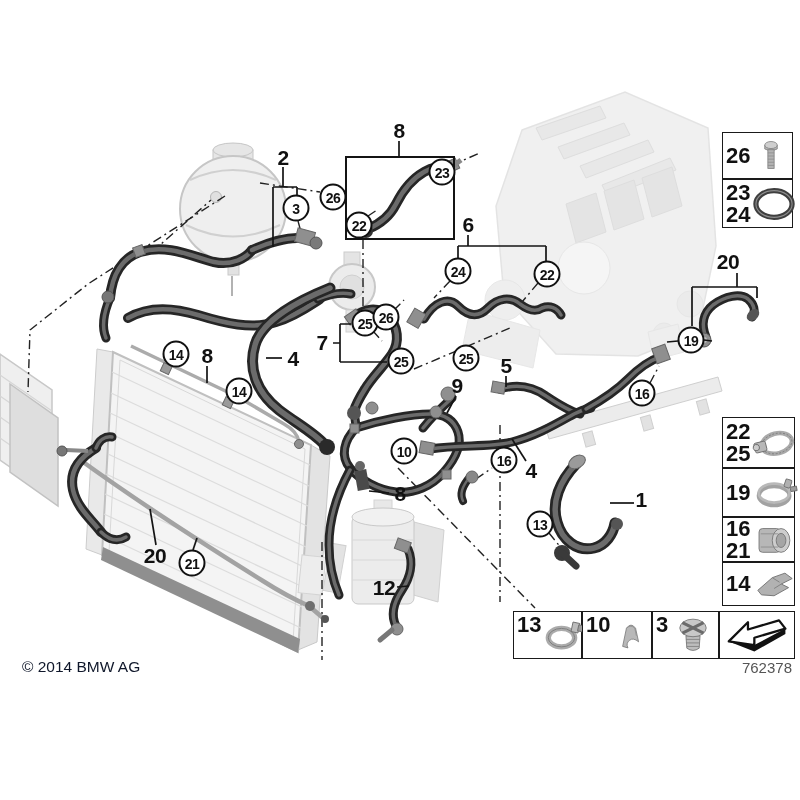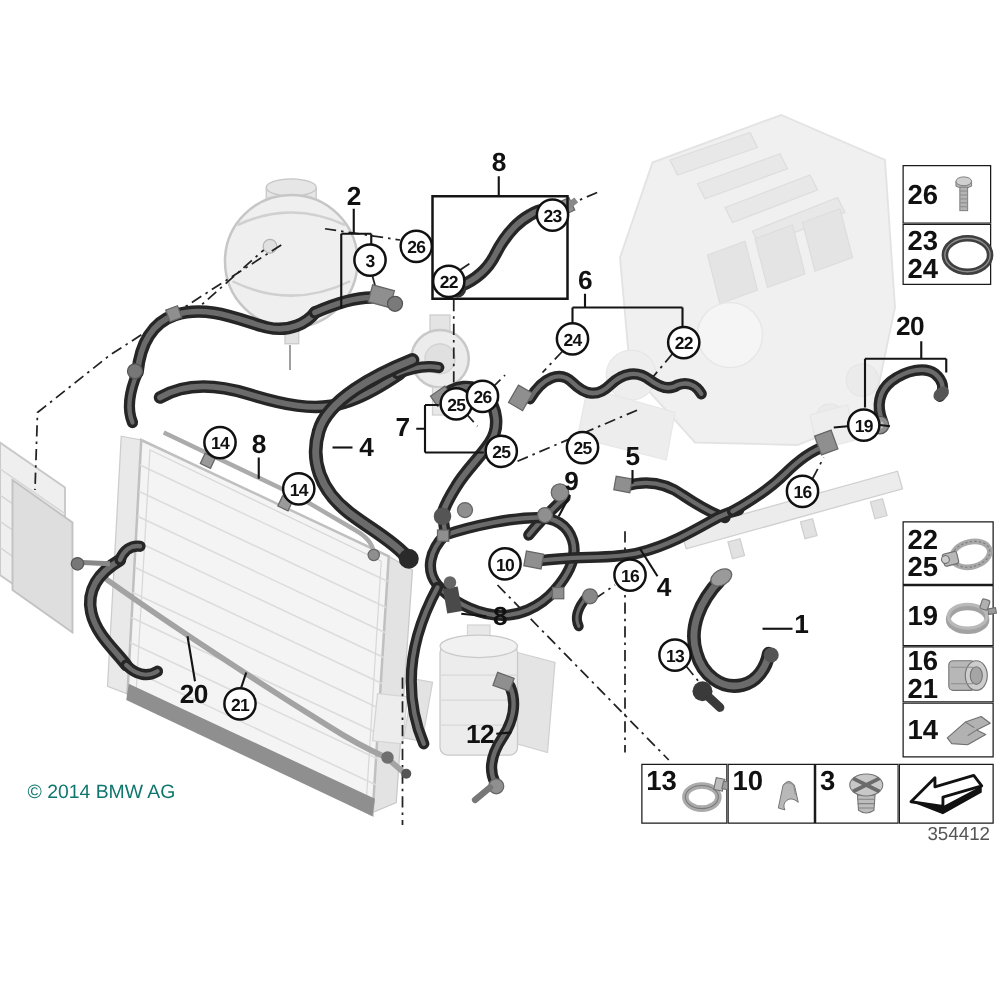--- a/index.html
+++ b/index.html
@@ -6,21 +6,21 @@
   body{width:800px;height:800px;font-family:"Liberation Sans",sans-serif;}
   #stage{position:relative;width:800px;height:800px;background:#fff;overflow:hidden;}
   #art{position:absolute;left:0;top:0;}
   .plain-label{position:absolute;transform:translate(-50%,-50%);font-weight:bold;font-size:21px;color:#111;z-index:6;letter-spacing:-0.5px;}
   .circle-label{position:absolute;transform:translate(-50%,-50%);box-sizing:border-box;width:27px;height:27px;border:2.3px solid #111;border-radius:50%;background:#fff;display:flex;align-items:center;justify-content:center;font-weight:bold;font-size:14px;color:#111;z-index:6;letter-spacing:-0.5px;}
   .legend-box{position:absolute;box-sizing:border-box;border:1.8px solid #1a1a1a;background:#fff;display:flex;align-items:center;gap:2px;padding:2px 3px;z-index:5;}
   .legend-box .nums{display:flex;flex-direction:column;justify-content:center;font-weight:bold;font-size:22px;line-height:0.98;color:#111;}
   .legend-box.bottom .nums{align-self:flex-start;}
   .legend-box .icon{flex:1;display:flex;align-items:center;justify-content:center;}
   .footer-text{position:absolute;z-index:6;}
-  #copyright{left:22px;top:625px;font-size:15.5px;color:#0f766e;}
+  #copyright{left:22px;top:658px;font-size:15.5px;color:#0f172a;}
   #diagno{right:8px;top:659px;font-size:15px;color:#555;}
   .dd{stroke:#222;stroke-width:1.4;fill:none;stroke-dasharray:9 4 2 4;}
   .ld{stroke:#141414;stroke-width:1.7;fill:none;}
   .fin{stroke:#dcdcdc;stroke-width:1.2;}
   .hatch{stroke:#d6d6d6;stroke-width:1.2;}
   .metal{fill:#8f8f8f;stroke:#666;stroke-width:1;}
 </style>
 </head>
 <body>
 
@@ -241,21 +241,21 @@
     <path class="ld" d="M397,587 L409,586"></path>
     <path class="ld" d="M610,503 L634,503"></path>
     <path class="ld" d="M156,545 L150,509"></path>
     <path class="ld" d="M193,550 L197,538"></path>
     <path class="ld" d="M678,341 L667,342"></path>
     <path class="ld" d="M704,340 L712,341"></path>
   </g>
 </svg>
 
   <div class="footer-text" id="copyright">© 2014 BMW AG</div>
-  <div class="footer-text" id="diagno">354412</div>
+  <div class="footer-text" id="diagno">762378</div>
 <div class="plain-label" style="left: 399px; top: 131px;">8</div>
     <div class="plain-label" style="left: 283px; top: 158px;">2</div>
     <div class="plain-label" style="left: 468px; top: 225px;">6</div>
     <div class="plain-label" style="left: 728px; top: 262px;">20</div>
     <div class="plain-label" style="left: 322px; top: 343px;">7</div>
     <div class="plain-label" style="left: 207px; top: 356px;">8</div>
     <div class="plain-label" style="left: 293px; top: 359px;">4</div>
     <div class="plain-label" style="left: 506px; top: 366px;">5</div>
     <div class="plain-label" style="left: 457px; top: 386px;">9</div>
     <div class="plain-label" style="left: 531px; top: 471px;">4</div>

